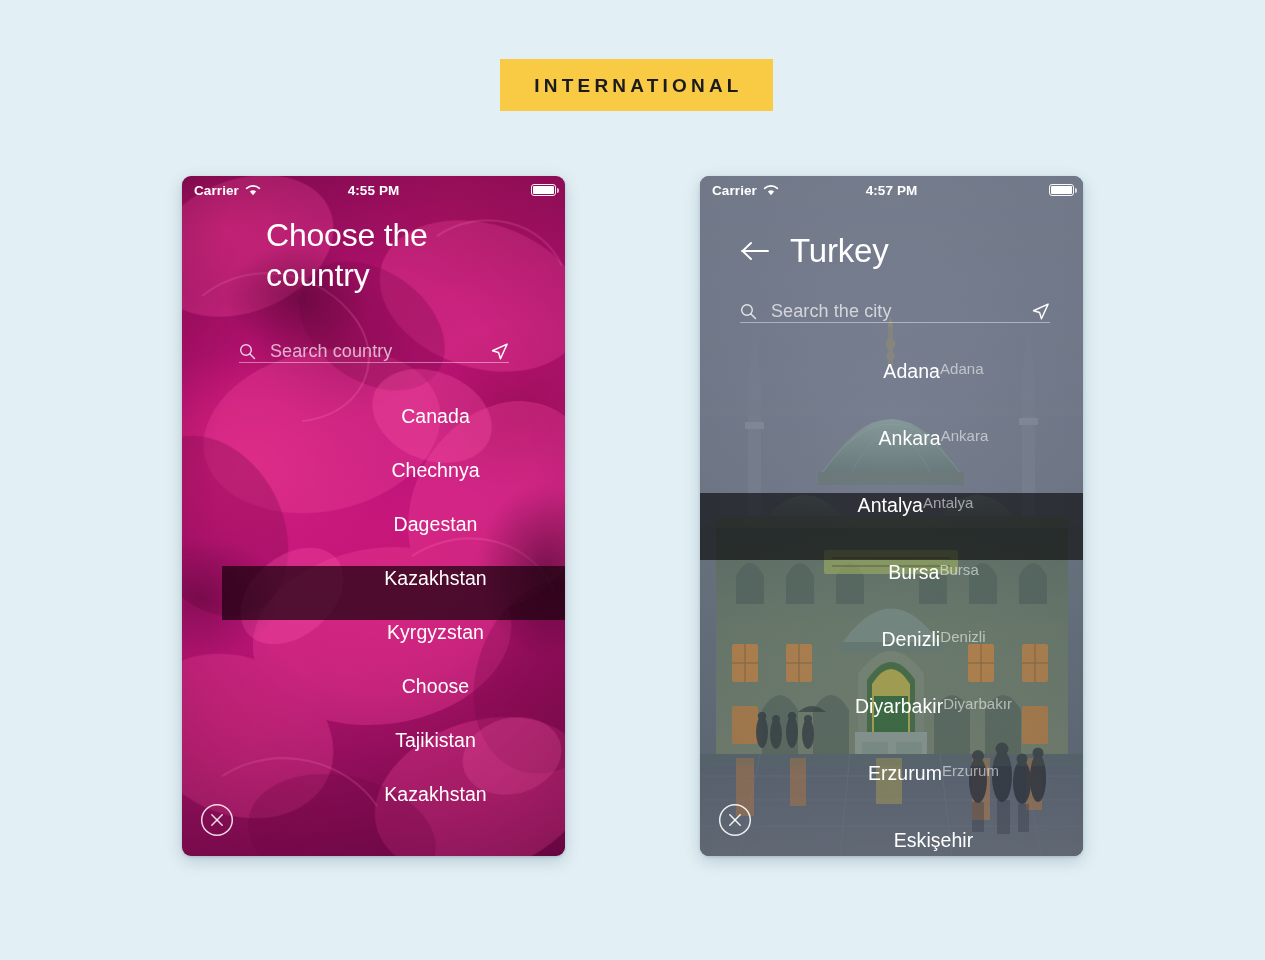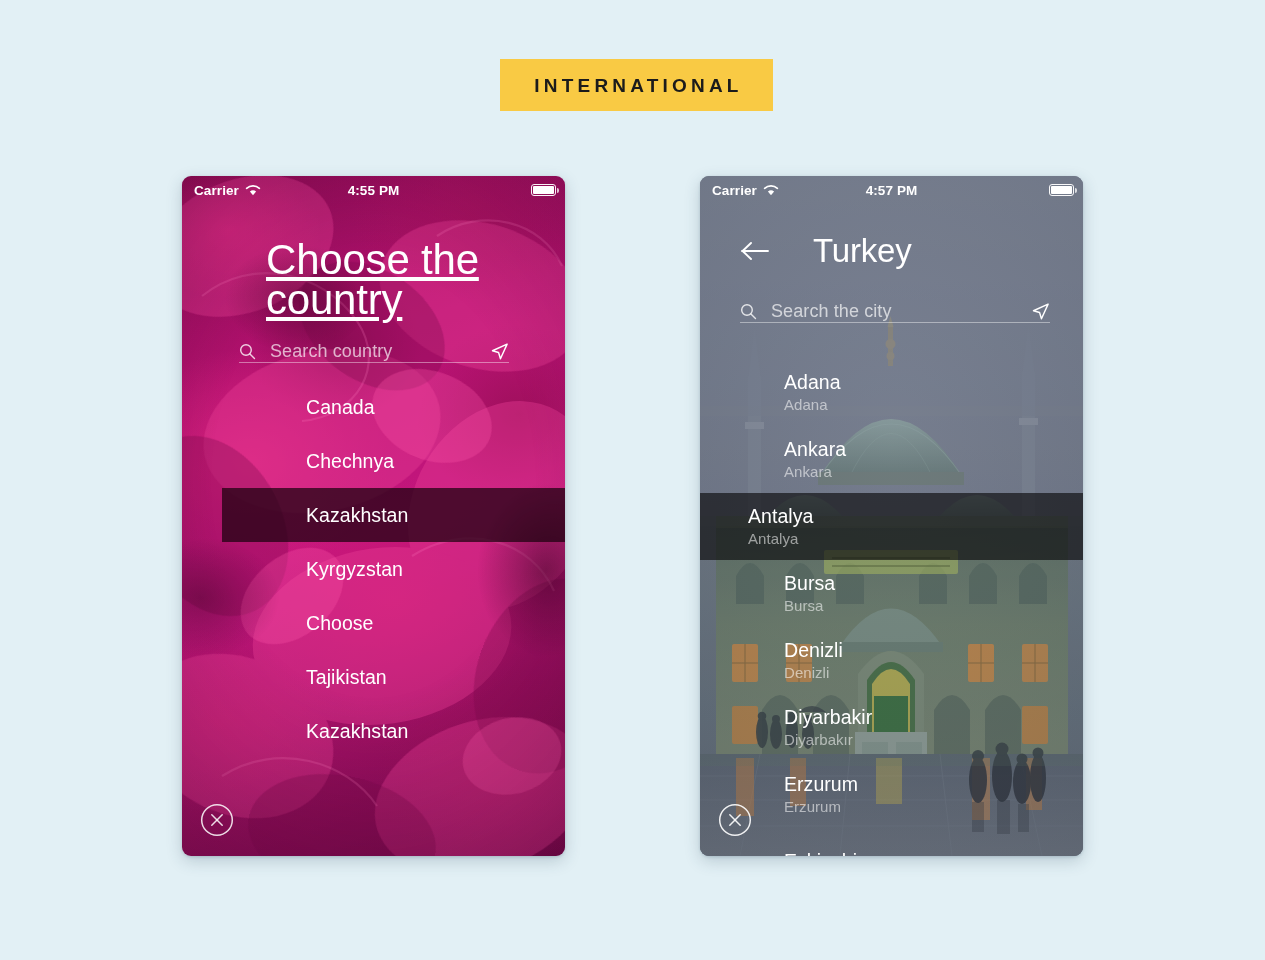--- a/index.html
+++ b/index.html
@@ -101,33 +101,32 @@
     right: -4px; top: 3.3px;
     width: 2.2px; height: 5px;
     background: rgba(255,255,255,0.75);
     border-radius: 0 2px 2px 0;
   }
   .batt i { display: block; height: 100%; width: 100%; background: #fff; border-radius: 1px; }
 
   
   .title-lg {
     position: absolute;
-    left: 84px; top: 64px;
+    left: 84px; top: 39px;
     width: 260px;
     color: #fff;
-    font-size: 42px;
+    font-size: 32px;
     font-weight: normal;
     line-height: 40px;
     letter-spacing: -0.2px;
-    text-decoration: underline;
   }
   .title-row {
     position: absolute;
     left: 40px; top: 58px;
-    display: flex; align-items: center; gap: 43px;
+    display: flex; align-items: center; gap: 20px;
   }
   .back-arrow { width: 30px; height: 22px; display: block; }
   .title-md {
     color: #fff;
     font-size: 33px;
     font-weight: normal;
     letter-spacing: -0.2px;
     line-height: 1;
   }
 
@@ -148,26 +147,26 @@
     letter-spacing: 0.1px;
     background: none; border: 0; outline: none;
     font-family: inherit;
     width: 190px;
   }
   .search .ph::placeholder { color: rgba(255,255,255,0.68); }
   .send { margin-left: auto; width: 19px; height: 19px; }
 
   
   .list { position: absolute; left: 0; right: 0; }
-  .list-left  { top: 204px; bottom: 0; margin-left: 40px; }
+  .list-left  { top: 228px; bottom: 0; margin-left: 40px; }
   .list-right { top: 183px; bottom: 0; }
 
   .row {
     position: relative;
-    display: flex; flex-direction: column; justify-content: center;
+    display: flex; flex-direction: row; justify-content: center;
   }
   .row-left  { height: 54px; padding-left: 84px; }
   .row-right { height: 67px; padding-left: 84px; }
   .row.sel-left  { background: rgba(26,1,14,0.72); }
   .row.sel-right { background: rgba(12,12,14,0.66); padding-left: 48px; }
 
   .row .main {
     color: #fff;
     font-size: 19.5px;
     letter-spacing: 0.05px;
@@ -261,20 +260,23 @@
         <path d="M18 2.2 L2.6 9.2 L9 11.1 L11 17.6 Z" fill="none" stroke="#fff" stroke-width="1.5" stroke-linejoin="round"></path>
       </svg>
     </div>
 
     <div class="list list-left">
       <div class="row row-left">
         <span class="main">Canada</span>
       </div>
       <div class="row row-left">
         <span class="main">Chechnya</span>
+      </div>
+      <div class="row row-left">
+        <span class="main">Dagestan</span>
       </div>
       <div class="row row-left sel-left">
         <span class="main">Kazakhstan</span>
       </div>
       <div class="row row-left">
         <span class="main">Kyrgyzstan</span>
       </div>
       <div class="row row-left">
         <span class="main">Choose</span>
       </div>

